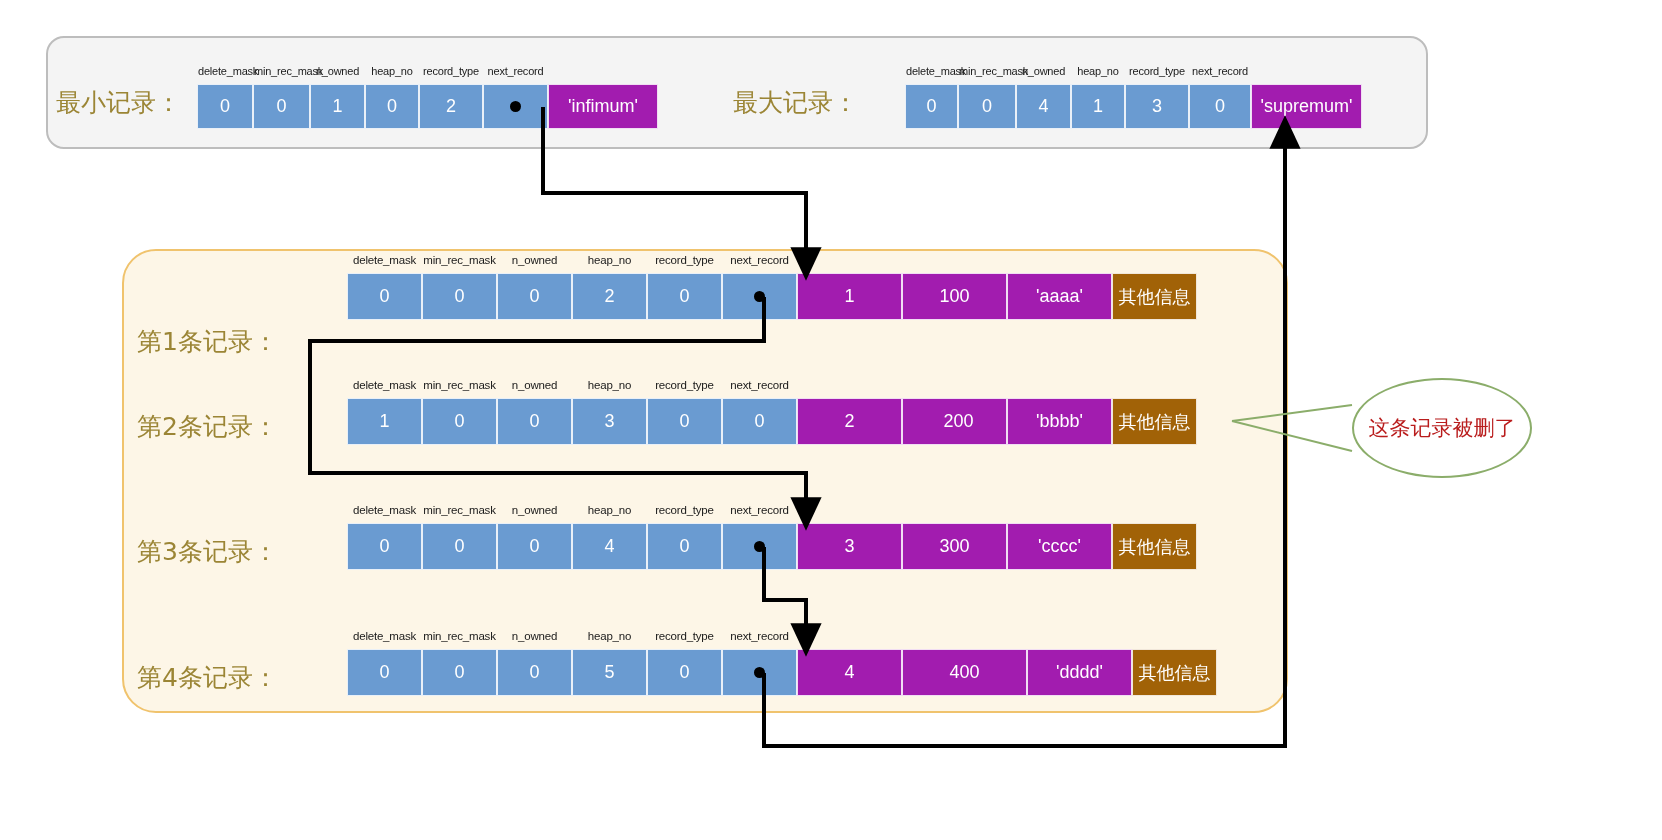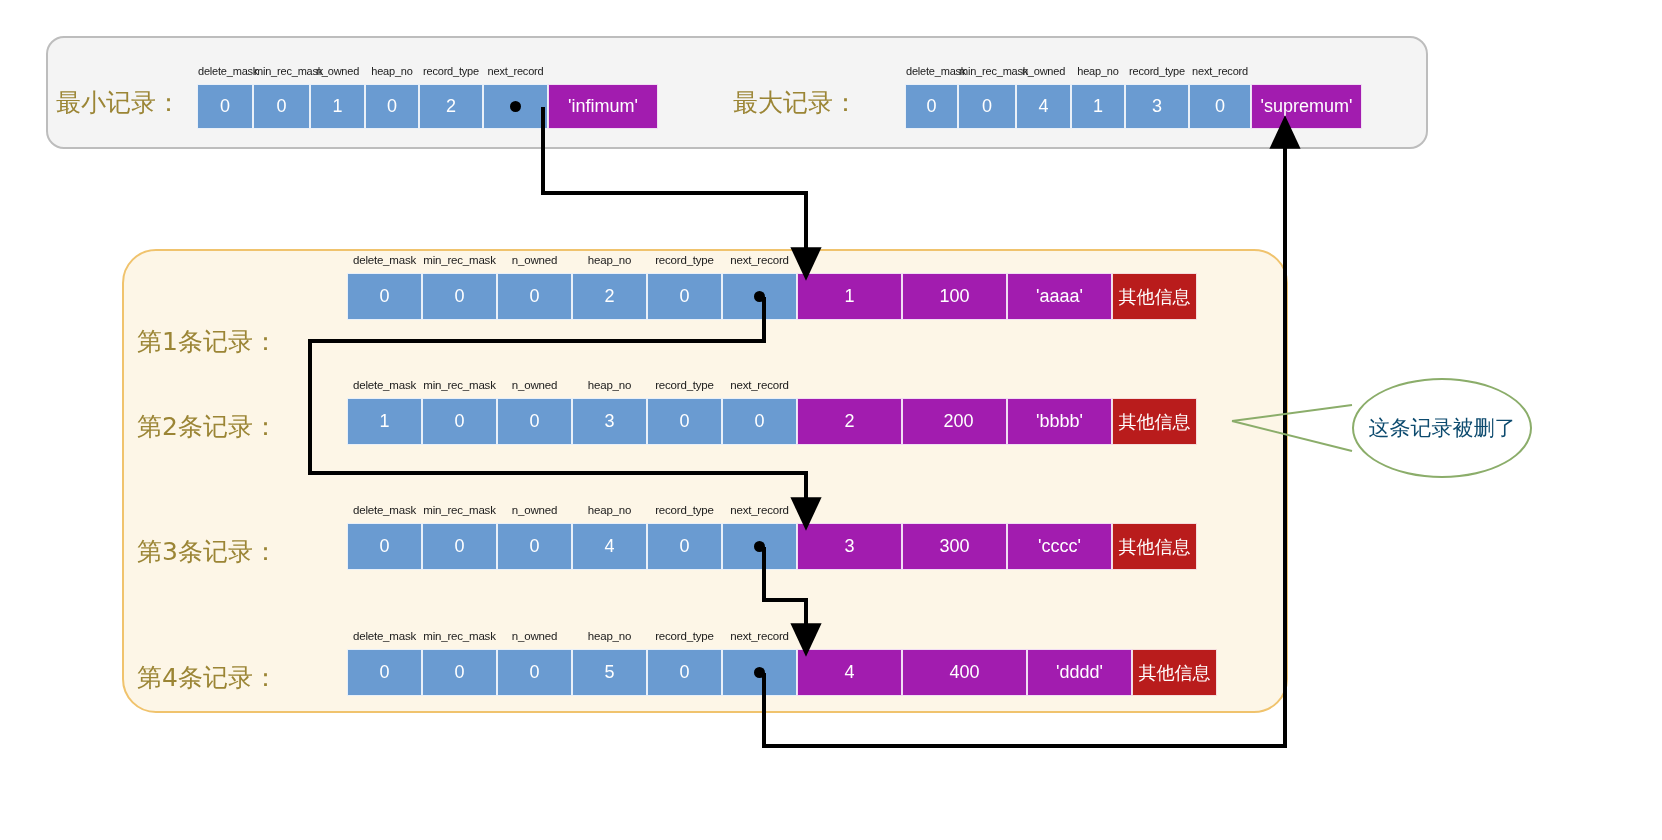--- a/index.html
+++ b/index.html
@@ -32,21 +32,21 @@
   .strip{position:absolute;display:flex;align-items:stretch;}
   .cell{
     position:relative;
     display:flex;align-items:center;justify-content:center;
     color:#ffffff;font-size:18px;
     border:1px solid rgba(255,255,255,.85);
     box-sizing:border-box;
   }
   .cell.blue{background:#6a9bd1;}
   .cell.orange{background:#a21caf;}
-  .cell.grey{background:#b91c1c;}
+  .cell.grey{background:#a16207;}
   .cell.cjk{font-family:"DejaVu Sans","Liberation Sans",sans-serif;font-size:18px;}
 
   
   .hdr{
     position:absolute;top:-20px;left:0;width:100%;
     text-align:center;color:#1a1a1a;font-size:11.5px;
     white-space:nowrap;letter-spacing:-.2px;
     font-family:"Liberation Sans","DejaVu Sans",sans-serif;
   }
   .hdr.tight{font-size:11px;}
@@ -62,21 +62,21 @@
   #wires{position:absolute;left:0;top:0;width:1662px;height:840px;pointer-events:none;}
 
   
   .callout{
     position:absolute;left:1352px;top:378px;width:176px;height:96px;
     border:2px solid #8bad6a;border-radius:50%/50%;
     background:#ffffff;
     display:flex;align-items:center;justify-content:center;
   }
   .callout span{
-    font-size:21px;color:#0c4a6e;white-space:nowrap;
+    font-size:21px;color:#b91c1c;white-space:nowrap;
     font-family:Liberation Serif, serif;
   }
 </style>
 </head>
 <body>
 
 <div id="stage">
 
   <div class="top-box"></div>
 

